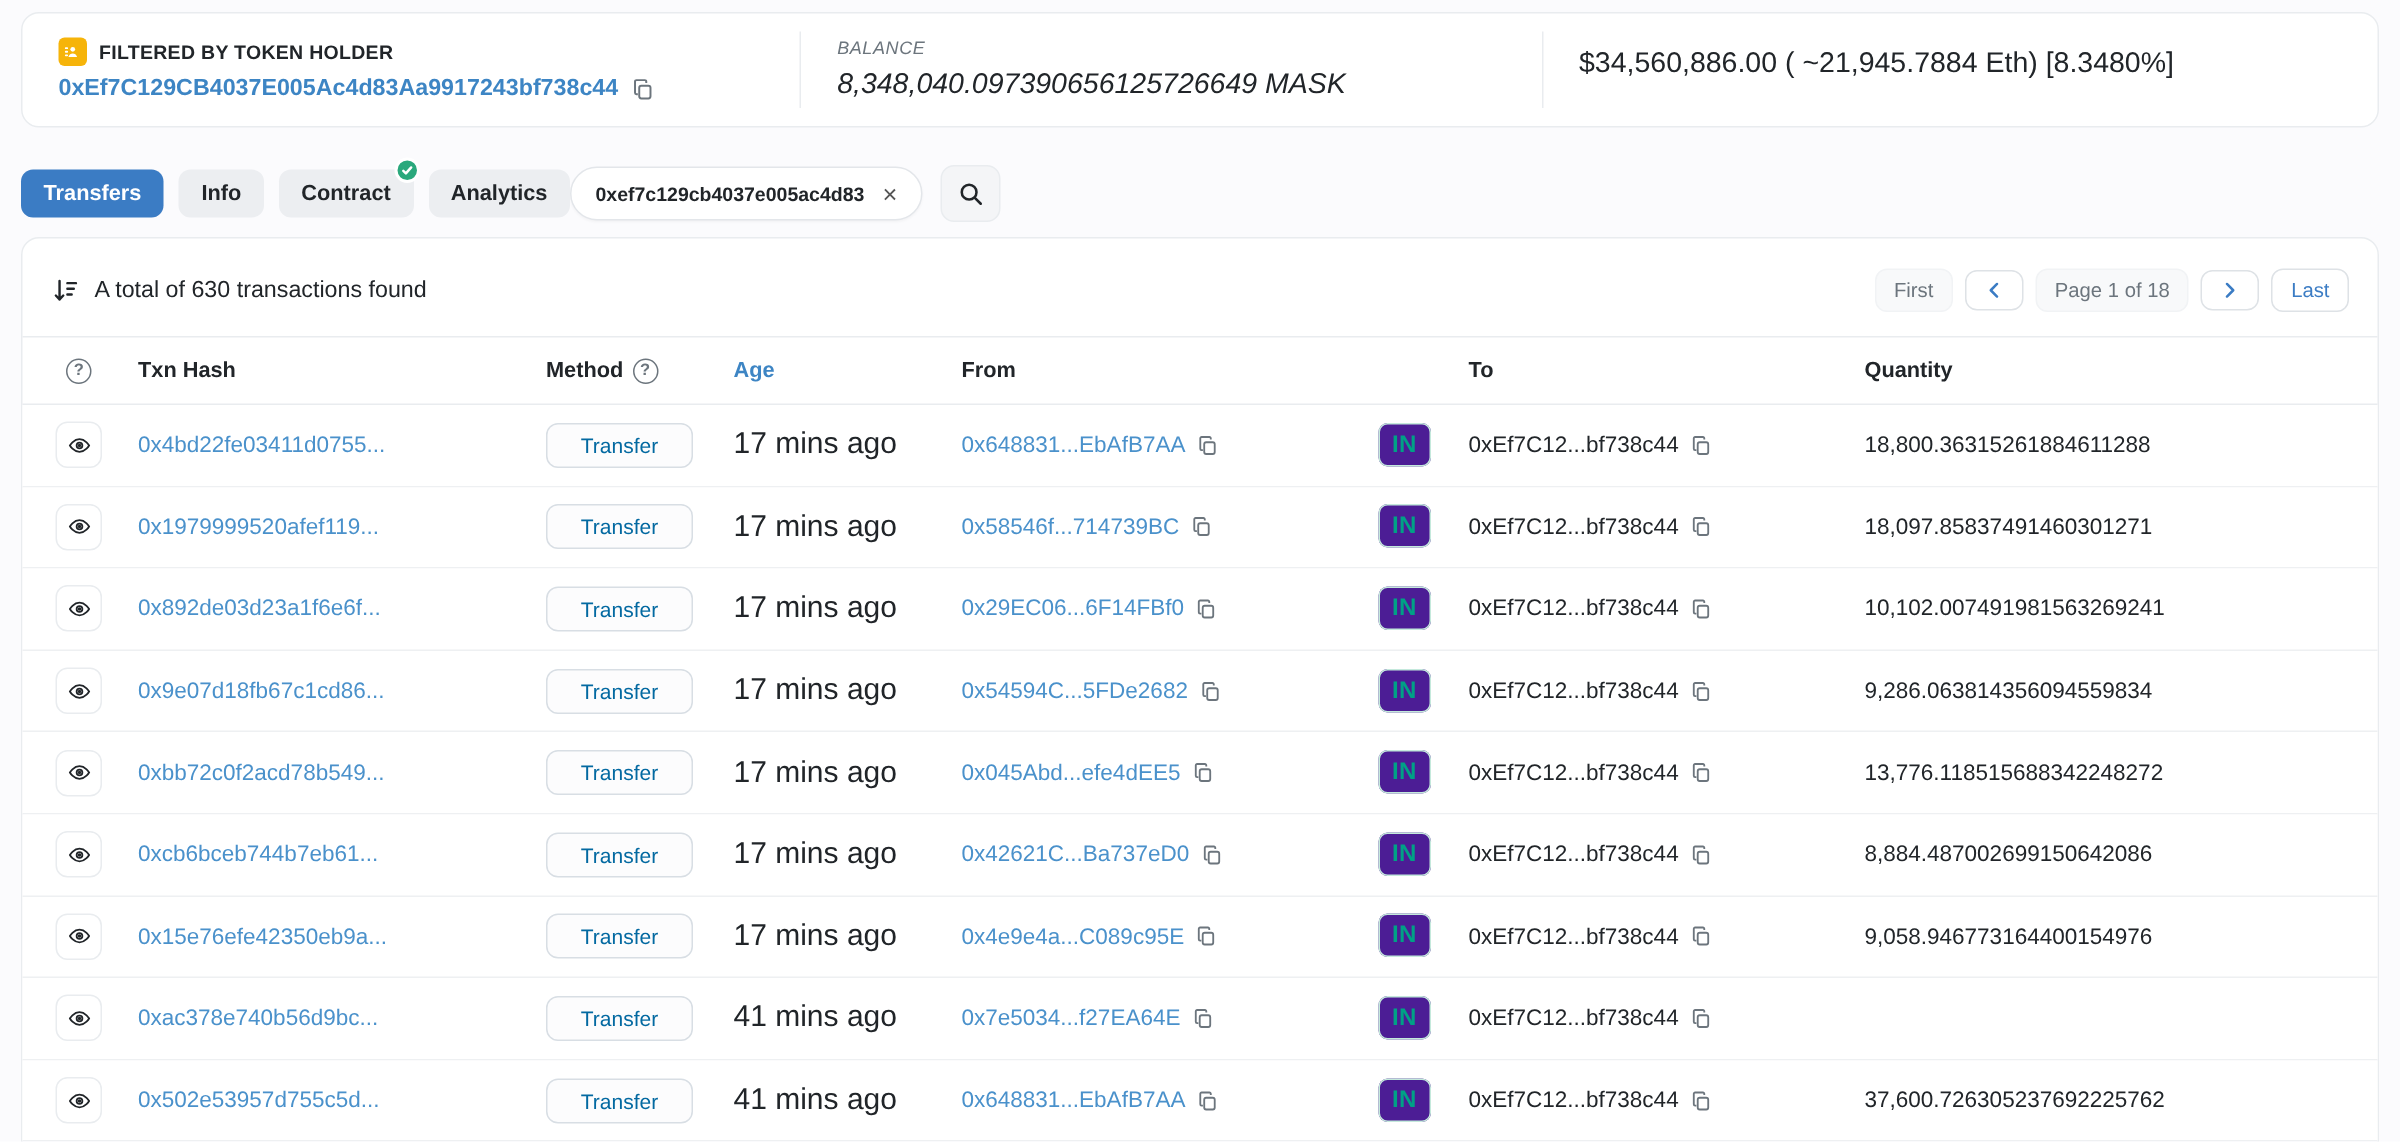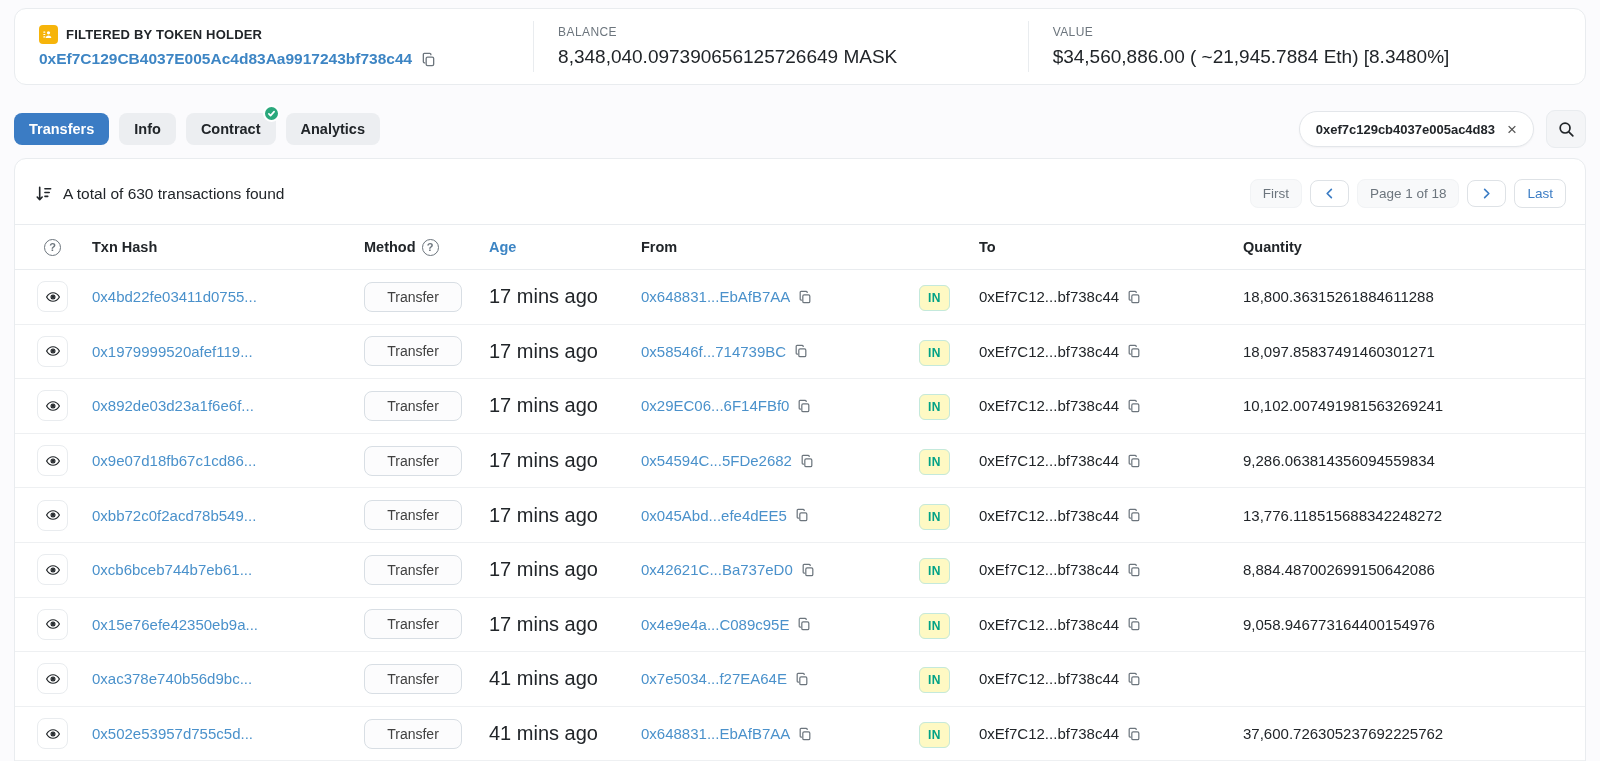--- a/index.html
+++ b/index.html
@@ -7,33 +7,33 @@
   body {
     font-family:"Liberation Sans","DejaVu Sans",sans-serif;
     background:#fbfbfd; color:#212529; font-size:15px;
   }
   .card { background:#fff; border:1px solid #e9ecef; border-radius:12px; }
 
   
   .topcard { margin:8px 14px 0; display:flex; padding:12px 0; }
   .topcard .sec { padding:4px 24px; }
   .sec-filter { flex:0 0 33%; }
-  .sec-balance { flex:0 0 31.5%; border-left:1px solid #e9ecef; }
+  .sec-balance { flex:0 0 31.5%; border-left:1px solid #e9ecef;font-style:italic; }
   .sec-value { flex:1; border-left:1px solid #e9ecef; }
   .filter-head { display:flex; align-items:center; gap:8px; }
   .filter-label { font-size:13px; font-weight:700; letter-spacing:.2px; }
   .book-icon { width:19px; height:19px; border-radius:4px; background:#f6b40a; display:inline-flex; align-items:center; justify-content:center; }
   .addr-row { margin-top:6px; display:flex; align-items:center; gap:9px; }
   .addr-link { color:#3d85c4; font-weight:700; font-size:15.5px; text-decoration:none; }
   .muted-label { color:#6c757d; font-size:12px; letter-spacing:.4px; font-weight:400; }
   .stat-value { margin-top:7px; font-size:19px; color:#212529; }
   .copy-btn { display:inline-flex; cursor:pointer; color:#6c757d; }
 
   
-  .tabsrow { margin:25px 14px 0; display:flex; align-items:center; justify-content:space-between; }
+  .tabsrow { margin:25px 14px 0; display:flex; align-items:center; }
   .tabs { display:flex; gap:10px; padding-left:0; }
   .tab { position:relative; border:none; border-radius:8px; background:#eceef1; color:#212529;
          font-weight:700; font-size:14.5px; padding:8px 15px; cursor:pointer; font-family:inherit; }
   .tab.active { background:#3b7cc4; color:#fff; }
   .verified-dot { position:absolute; top:-8px; right:-4px; width:17px; height:17px; border-radius:50%;
                   background:#2aa87c; border:2px solid #fff; display:flex; align-items:center; justify-content:center; }
   .searchcluster { display:flex; align-items:center; gap:12px; }
   .filterchip { display:flex; align-items:center; gap:6px; background:#fff; border:1px solid #e3e6ea;
                 border-radius:18px; padding:6px 10px 6px 16px; box-shadow:0 1px 2px rgba(0,0,0,.04); cursor:pointer; }
   .chip-text { font-size:13px; font-weight:700; max-width:182px; overflow:hidden; white-space:nowrap; }
@@ -56,26 +56,26 @@
   .thead { height:46px; border-top:1px solid #e9ecef; border-bottom:1px solid #e9ecef; font-weight:700; font-size:14.5px; }
   .th { display:flex; align-items:center; gap:6px; }
   .th.age { color:#3d85c4; cursor:pointer; }
   .qmark { width:17px; height:17px; border:1.4px solid #6c757d; border-radius:50%; color:#6c757d;
            font-size:11px; font-weight:700; display:inline-flex; align-items:center; justify-content:center; }
   .trow { height:54.6px; border-bottom:1px solid #eef0f2; background:#fff; }
   .eyebtn { width:31px; height:31px; margin-left:3px; border:1px solid #e9ecef; border-radius:8px; background:#fff;
             display:flex; align-items:center; justify-content:center; cursor:pointer; color:#212529; }
   .hash { color:#4a91cb; text-decoration:none; overflow:hidden; white-space:nowrap; display:block; padding-right:14px; }
   .methodbtn { width:98px; padding:6px 0; text-align:center; background:#fcfcfd; border:1px solid #d8dee4;
-               border-radius:8px; font-size:14px; color:#404040; font-family:inherit; cursor:pointer; }
+               border-radius:8px; font-size:14px; color:#0369a1; font-family:inherit; cursor:pointer; }
   .agecell { font-size:20px; color:#212529; }
   .addrcell { display:flex; align-items:center; gap:8px; }
   .addrcell a { color:#4a91cb; text-decoration:none; }
   .tocell a { color:#212529; }
-  .inbadge { font-size:12px; font-weight:700; color:#00a186; background:#fef9c3; border:1px solid #c4e9dc;
+  .inbadge { font-size:16px; font-weight:700; color:#00a186; background:#4c1d95; border:1px solid #c4e9dc;
              border-radius:6px; padding:5px 8px; letter-spacing:.3px; }
   .qty { font-size:15px; color:#212529; }
   svg { display:block; }
 </style>
 </head>
 <body>
 
 <div class="card topcard">
   <div class="sec sec-filter">
     <div class="filter-head">
@@ -98,21 +98,20 @@
             <path d="M10.5 3.5v-1a1 1 0 0 0-1-1h-6a1 1 0 0 0-1 1v8a1 1 0 0 0 1 1h1"></path>
           </svg>
       </span>
     </div>
   </div>
   <div class="sec sec-balance">
     <div class="muted-label">BALANCE</div>
     <div class="stat-value">8,348,040.097390656125726649 MASK</div>
   </div>
   <div class="sec sec-value">
-    <div class="muted-label">VALUE</div>
     <div class="stat-value">$34,560,886.00 ( ~21,945.7884 Eth) [8.3480%]</div>
   </div>
 </div>
 
 <div class="tabsrow">
   <div class="tabs">
     <button class="tab active">Transfers</button>
     <button class="tab">Info</button>
     <button class="tab" style="position:relative;">
       <span>Contract</span>

